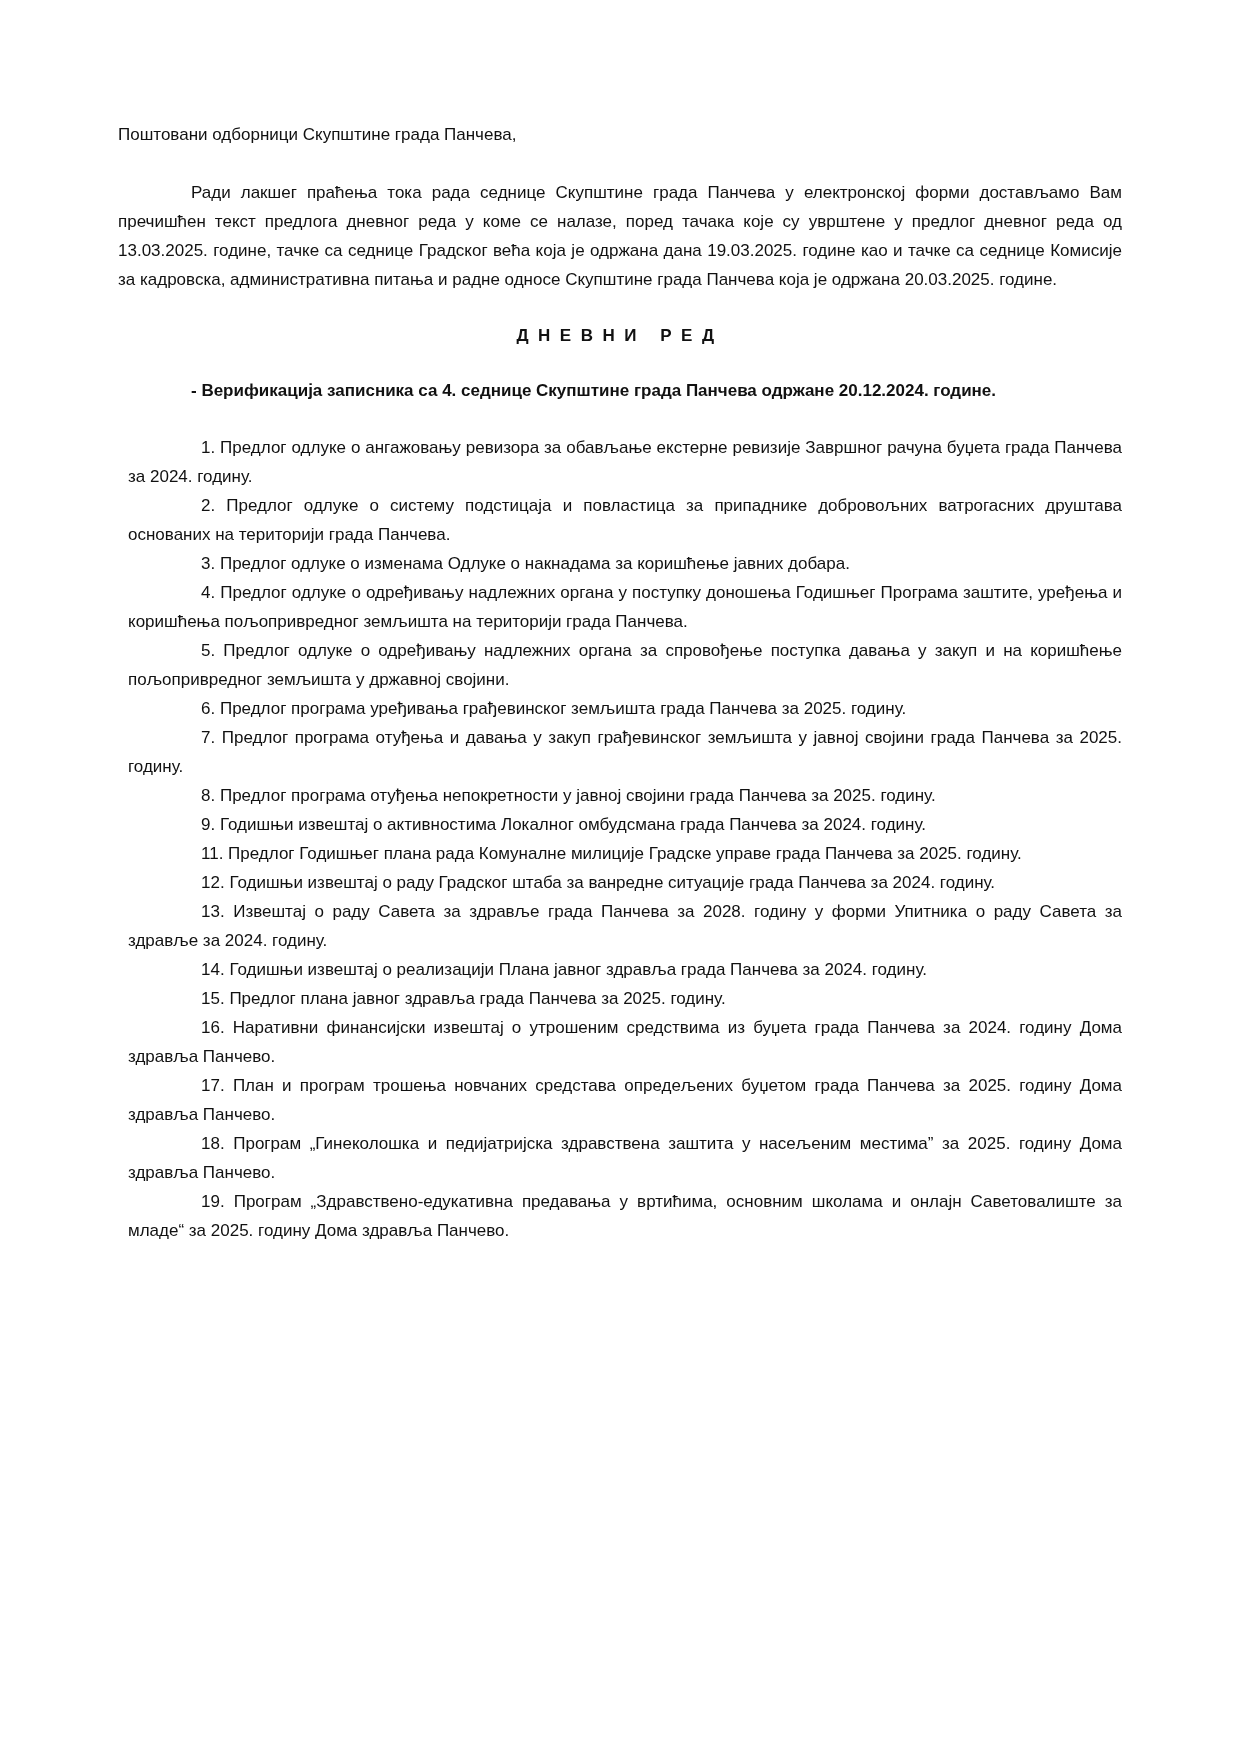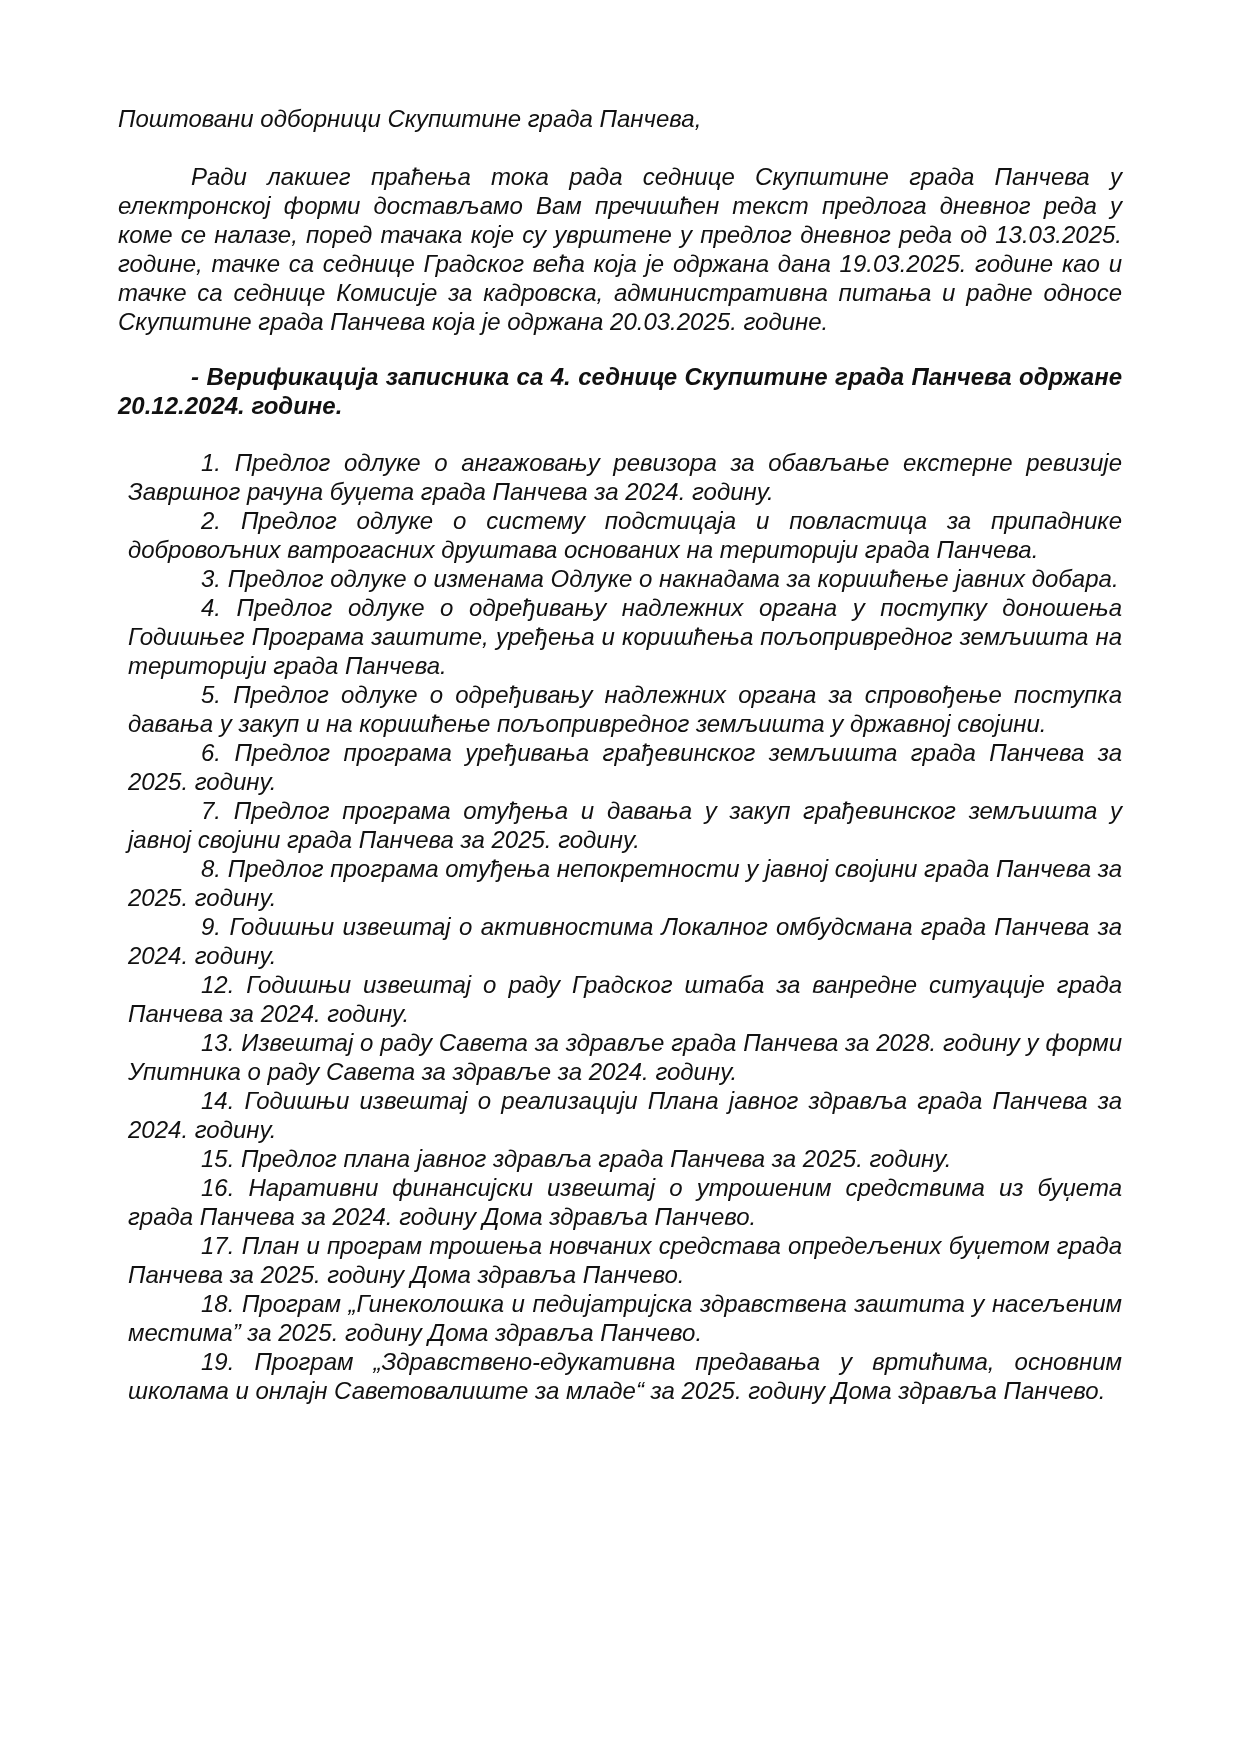--- a/index.html
+++ b/index.html
@@ -11,25 +11,24 @@
     width: 1240px;
     height: 1755px;
     position: relative;
     overflow: hidden;
     font-family: "Liberation Sans", sans-serif;
     color: #111111;
   }
   .page {
     position: absolute;
     left: 118px;
-    top: 96px;
+    top: 112px;
     width: 1004px;
-    font-size: 24px;
+    font-size: 17px;
     line-height: 29px;
-    font-style: italic;
   }
   .greeting {
     margin: 0;
     padding-top: 8px;
   }
   .intro {
     margin: 29px 0 0 0;
     text-align: justify;
     text-indent: 73px;
   }
@@ -57,31 +56,33 @@
     text-indent: 73px;
   }
   .agenda-item .num { }
 </style>
 </head>
 <body>
 
 <div class="page">
   <p class="greeting">Поштовани одборници Скупштине града Панчева,</p>
   <p class="intro">Ради лакшег праћења тока рада седнице Скупштине града Панчева у електронској форми достављамо Вам пречишћен текст предлога дневног реда у коме се налазе, поред тачака које су уврштене у предлог дневног реда од 13.03.2025. године, тачке са седнице Градског већа која је одржана дана 19.03.2025. године као и тачке са седнице Комисије за кадровска, административна питања и радне односе Скупштине града Панчева која је одржана 20.03.2025. године.</p>
+  <p class="heading">ДНЕВНИ РЕД</p>
   <p class="verification">- Верификација записника са 4. седнице Скупштине града Панчева одржане 20.12.2024. године.</p>
   <ul class="agenda">
     <li class="agenda-item"><span class="num">1.</span> <span>Предлог одлуке о ангажовању ревизора за обављање екстерне ревизије Завршног рачуна буџета града Панчева за 2024. годину.</span></li>
     <li class="agenda-item"><span class="num">2.</span> <span>Предлог одлуке о систему подстицаја и повластица за припаднике добровољних ватрогасних друштава основаних на територији града Панчева.</span></li>
     <li class="agenda-item"><span class="num">3.</span> <span>Предлог одлуке о изменама Одлуке о накнадама за коришћење јавних добара.</span></li>
     <li class="agenda-item"><span class="num">4.</span> <span>Предлог одлуке о одређивању надлежних органа у поступку доношења Годишњег Програма заштите, уређења и коришћења пољопривредног земљишта на територији града Панчева.</span></li>
     <li class="agenda-item"><span class="num">5.</span> <span>Предлог одлуке о одређивању надлежних органа за спровођење поступка давања у закуп и на коришћење пољопривредног земљишта у државној својини.</span></li>
     <li class="agenda-item"><span class="num">6.</span> <span>Предлог програма уређивања грађевинског земљишта града Панчева за 2025. годину.</span></li>
     <li class="agenda-item"><span class="num">7.</span> <span>Предлог програма отуђења и давања у закуп грађевинског земљишта у јавној својини града Панчева за 2025. годину.</span></li>
     <li class="agenda-item"><span class="num">8.</span> <span>Предлог програма отуђења непокретности у јавној својини града Панчева за 2025. годину.</span></li>
     <li class="agenda-item"><span class="num">9.</span> <span>Годишњи извештај о активностима Локалног омбудсмана града Панчева за 2024. годину.</span></li>
+    <li class="agenda-item"><span class="num">11.</span> <span>Предлог Годишњег плана рада Комуналне милиције Градске управе града Панчева за 2025. годину.</span></li>
     <li class="agenda-item"><span class="num">12.</span> <span>Годишњи извештај о раду Градског штаба за ванредне ситуације града Панчева за 2024. годину.</span></li>
     <li class="agenda-item"><span class="num">13.</span> <span>Извештај о раду Савета за здравље града Панчева за 2028. годину у форми Упитника о раду Савета за здравље за 2024. годину.</span></li>
     <li class="agenda-item"><span class="num">14.</span> <span>Годишњи извештај о реализацији Плана јавног здравља града Панчева за 2024. годину.</span></li>
     <li class="agenda-item"><span class="num">15.</span> <span>Предлог плана јавног здравља града Панчева за 2025. годину.</span></li>
     <li class="agenda-item"><span class="num">16.</span> <span>Наративни финансијски извештај о утрошеним средствима из буџета града Панчева за 2024. годину Дома здравља Панчево.</span></li>
     <li class="agenda-item"><span class="num">17.</span> <span>План и програм трошења новчаних средстава опредељених буџетом града Панчева за 2025. годину Дома здравља Панчево.</span></li>
     <li class="agenda-item"><span class="num">18.</span> <span>Програм „Гинеколошка и педијатријска здравствена заштита у насељеним местима” за 2025. годину Дома здравља Панчево.</span></li>
     <li class="agenda-item"><span class="num">19.</span> <span>Програм „Здравствено-едукативна предавања у вртићима, основним школама и онлајн Саветовалиште за младе“ за 2025. годину Дома здравља Панчево.</span></li>
   </ul>
 </div>

